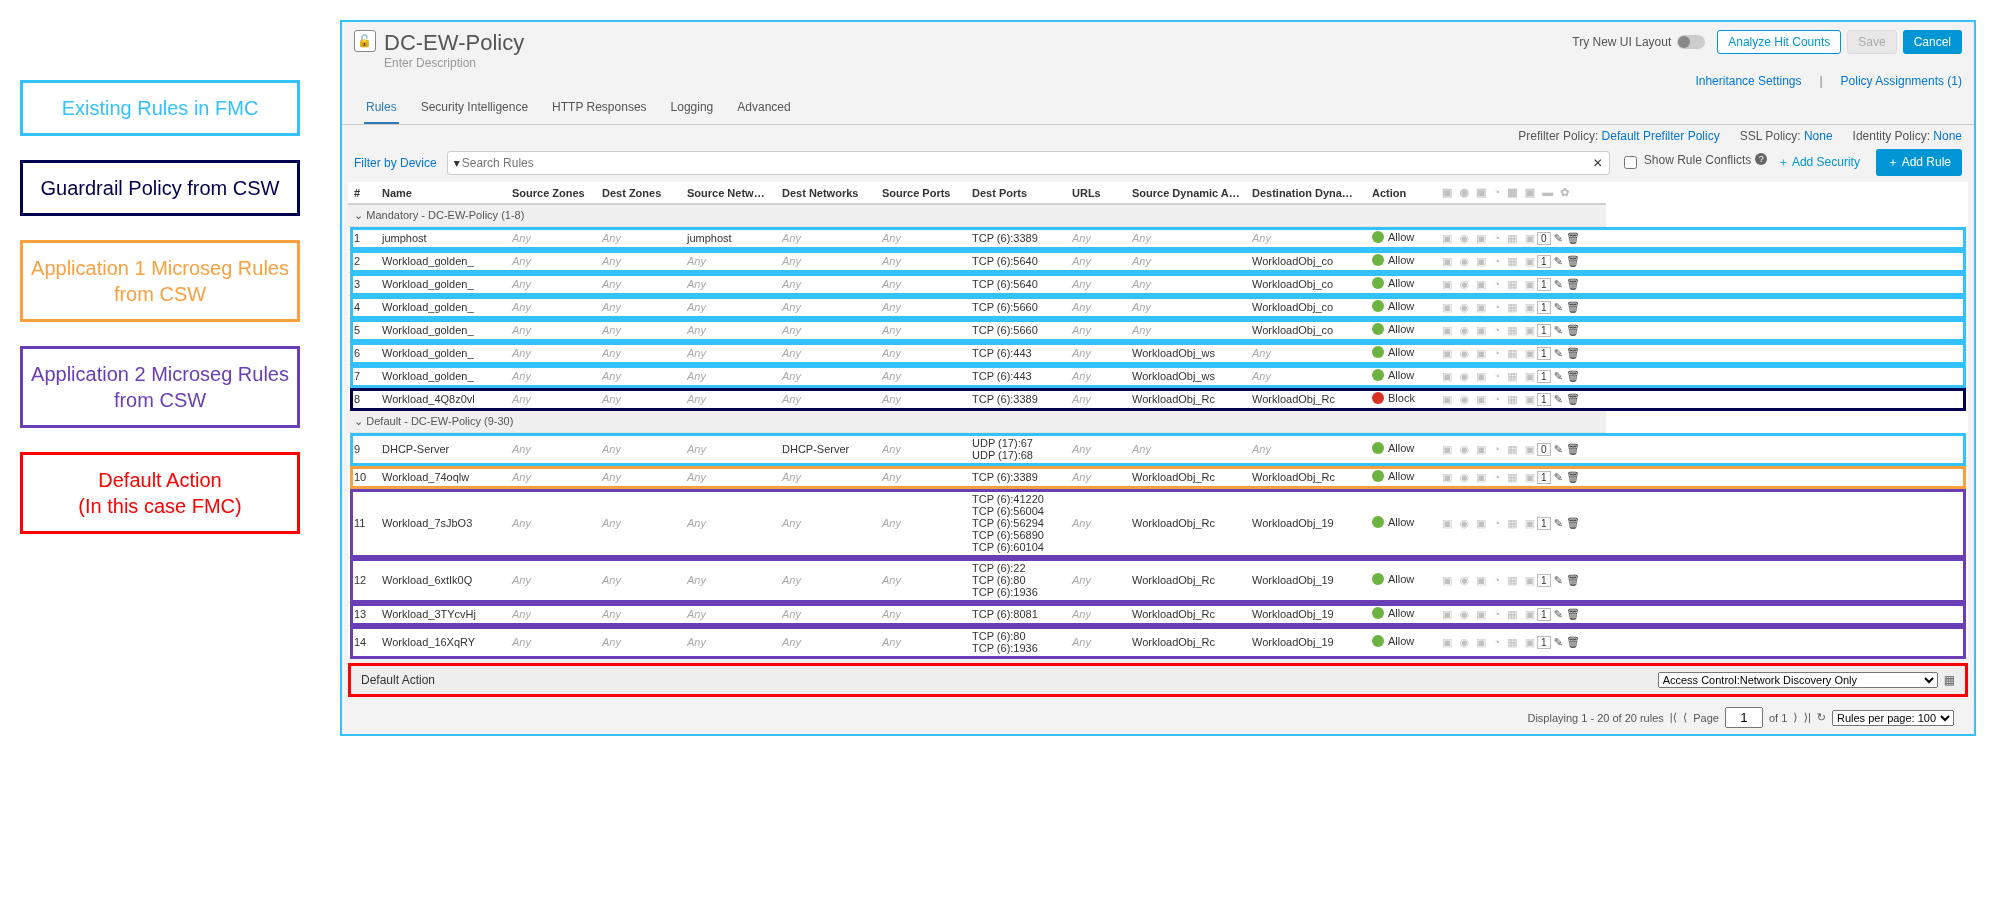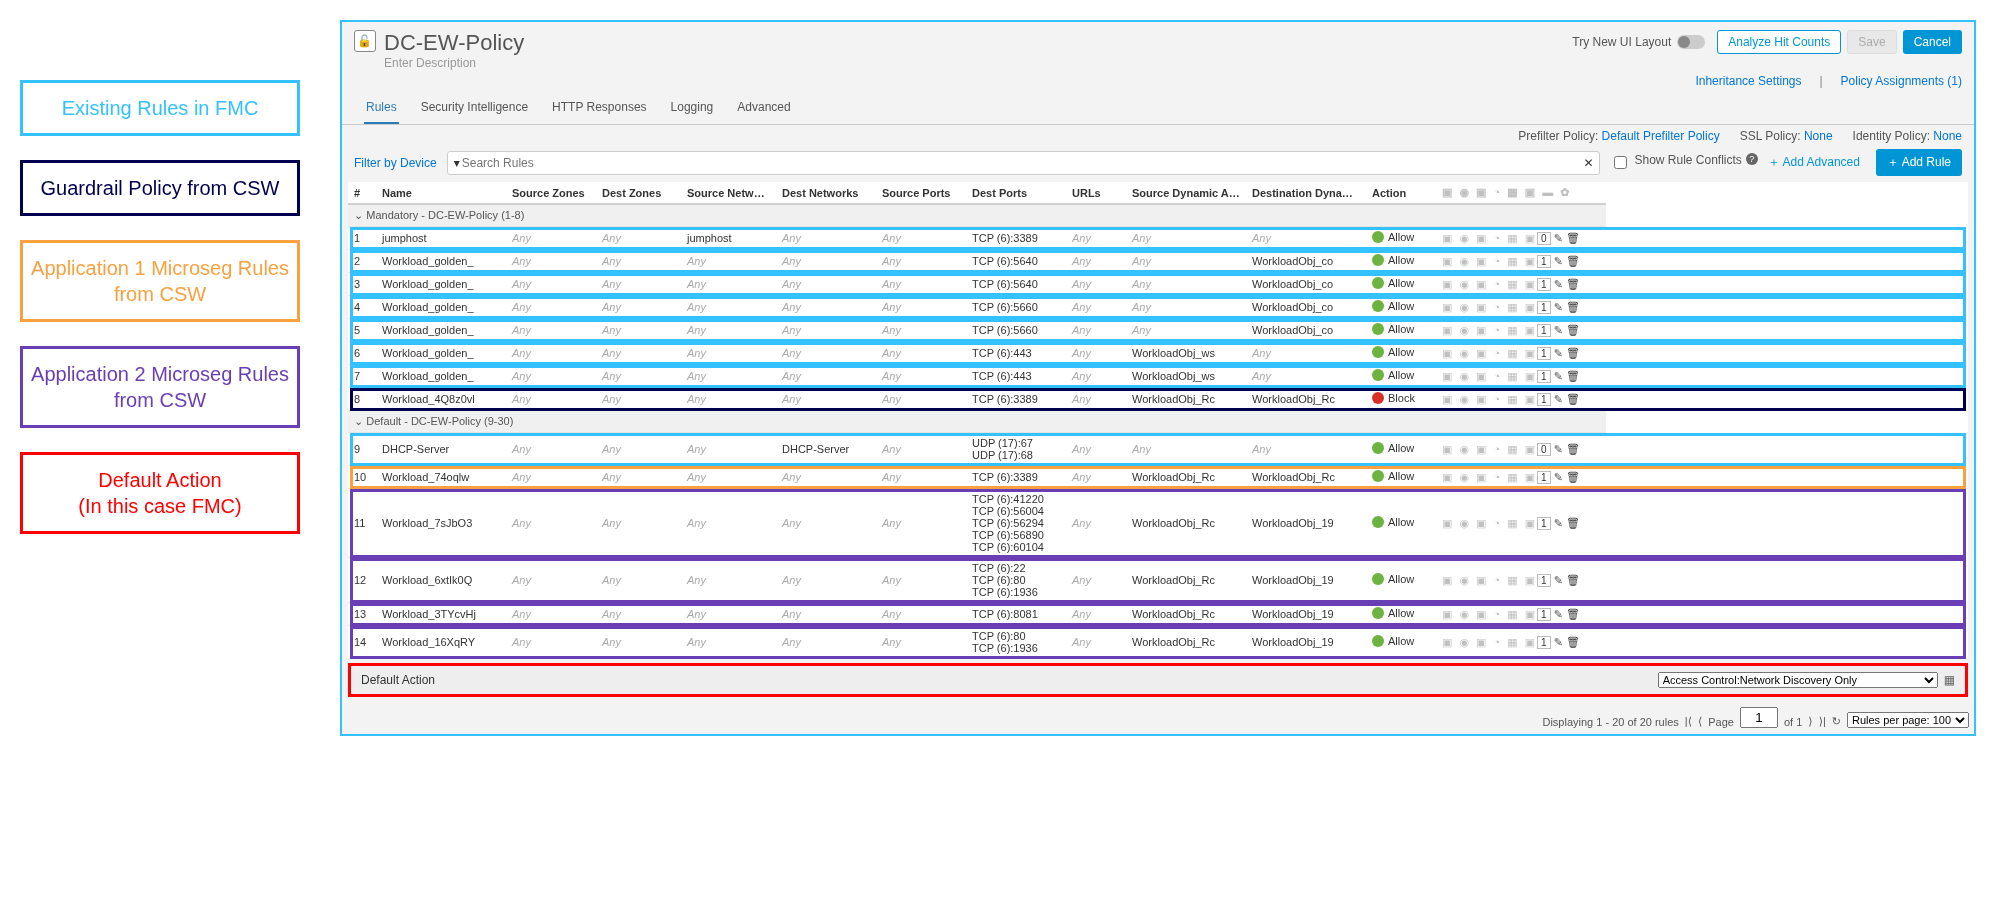--- a/index.html
+++ b/index.html
@@ -41,21 +41,21 @@
 th{color:#333;font-weight:bold;background:#fff;border-bottom:2px solid #d0d0d0}
 .any{color:#aaa;font-style:italic}
 .sec{background:#f0f0f0;font-weight:normal;color:#555}
 .act{display:inline-flex;align-items:center;gap:4px}
 .dot{width:12px;height:12px;border-radius:50%;display:inline-block}
 .dot.g{background:#6cb33f}
 .dot.r{background:#d93025}
 .ricons{color:#c0c0c0;letter-spacing:2px;font-size:11px;display:inline-flex;gap:2px;align-items:center}
 .defrow{display:flex;align-items:center;padding:6px 10px;background:#eee;border:3px solid #ff0000;margin:4px 6px}
 .defrow select{margin-left:auto;width:280px;font-size:11px}
-.pager{display:flex;justify-content:flex-end;align-items:flex-end;gap:6px;padding:6px 5px;color:#555;font-size:11px}
+.pager{display:flex;justify-content:flex-end;align-items:center;gap:6px;padding:6px 20px;color:#555;font-size:11px}
 .pager input{width:30px;text-align:center}
 .pager select{font-size:11px}
 .hl{position:relative}
 .hl:after{content:"";position:absolute;left:2px;right:2px;top:0;bottom:0;pointer-events:none;border:3px solid var(--c)}
 .pen{color:#555}
 col.num{width:28px}col.name{width:130px}col.sz{width:90px}col.dz{width:85px}col.sn{width:95px}col.dn{width:100px}col.sp2{width:90px}col.dp{width:100px}col.url{width:60px}col.sda{width:120px}col.dda{width:120px}col.ac{width:70px}col.ic{width:170px}
 </style>
 </head>
 <body>
 
@@ -111,21 +111,21 @@
    <div class="search">
     <span>▾</span>
     <input placeholder="Search Rules" style="">
     <span>✕</span>
    </div>
    <label class="chk">
           <input type="checkbox" style=""> 
           <span>Show Rule Conflicts</span> 
           <span title="help" style="background:#666;color:#fff;border-radius:50%;width:12px;height:12px;display:inline-flex;align-items:center;justify-content:center;font-size:9px">?</span>
         </label>
-   <span class="plus">＋ <span>Add Advanced</span></span>
+   <span class="plus">＋ <span>Add Security</span></span>
    <span class="btn blue">＋ <span>Add Rule</span></span>
   </div>
 
   <div style="padding:0 6px">
    <table>
     <colgroup>
             <col class="num">
             <col class="name">
             <col class="sz">
             <col class="dz">

